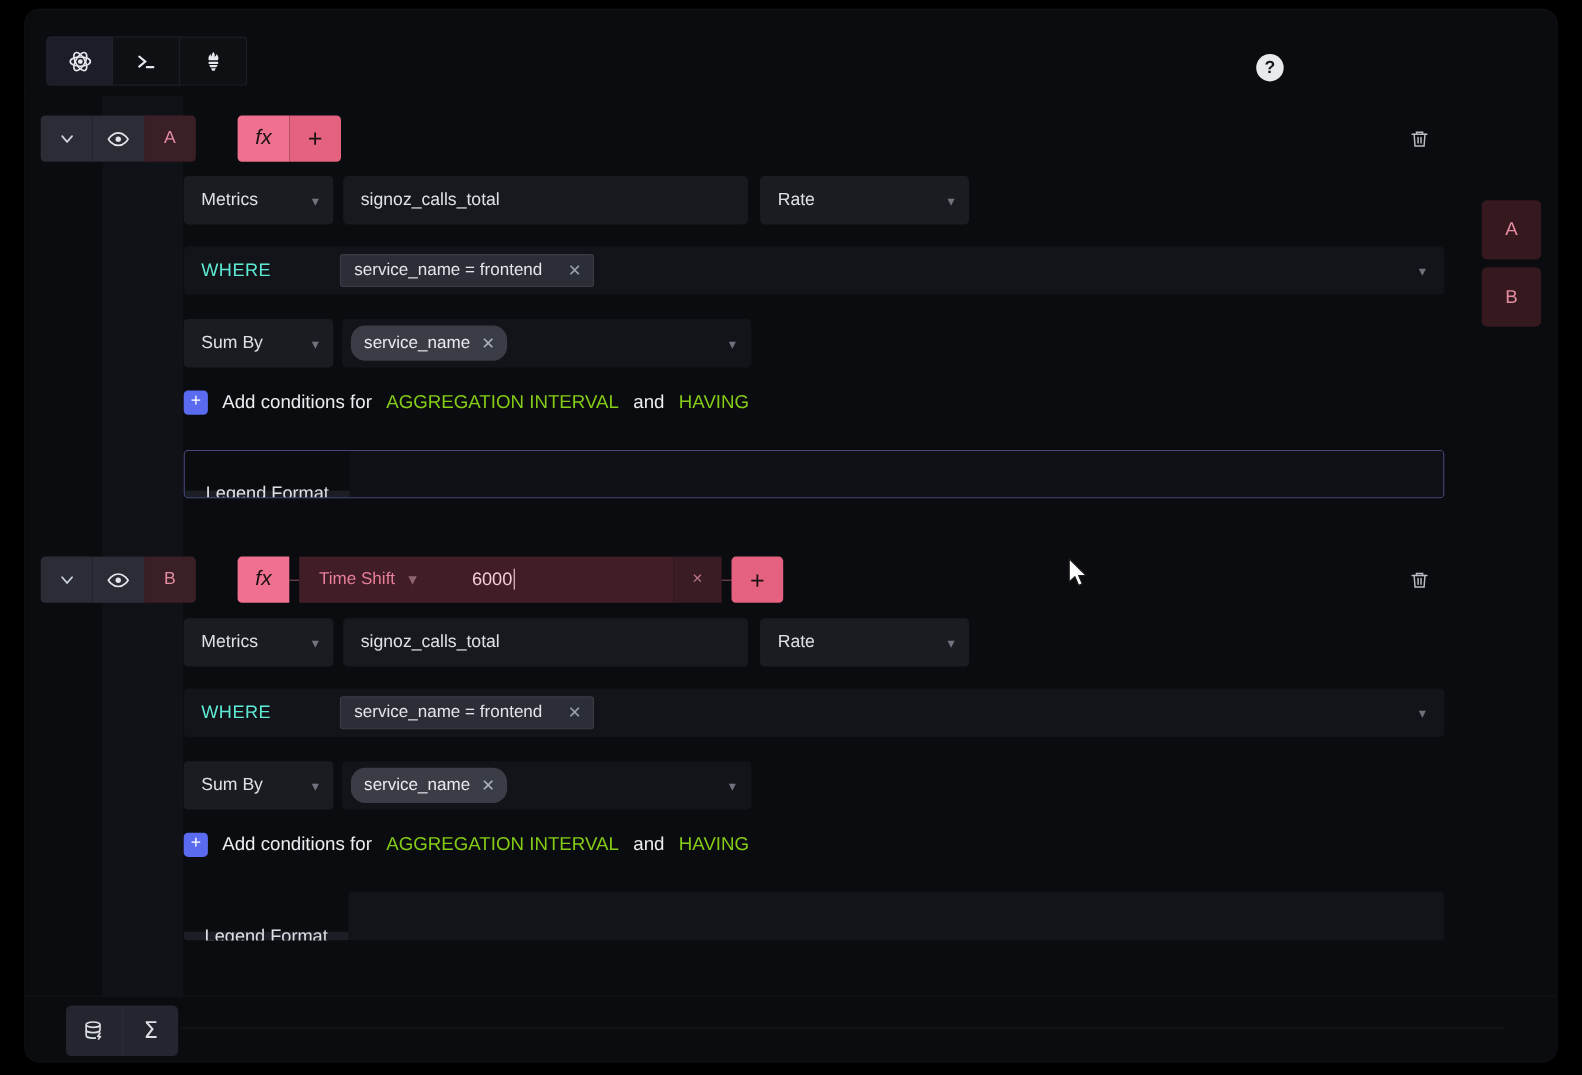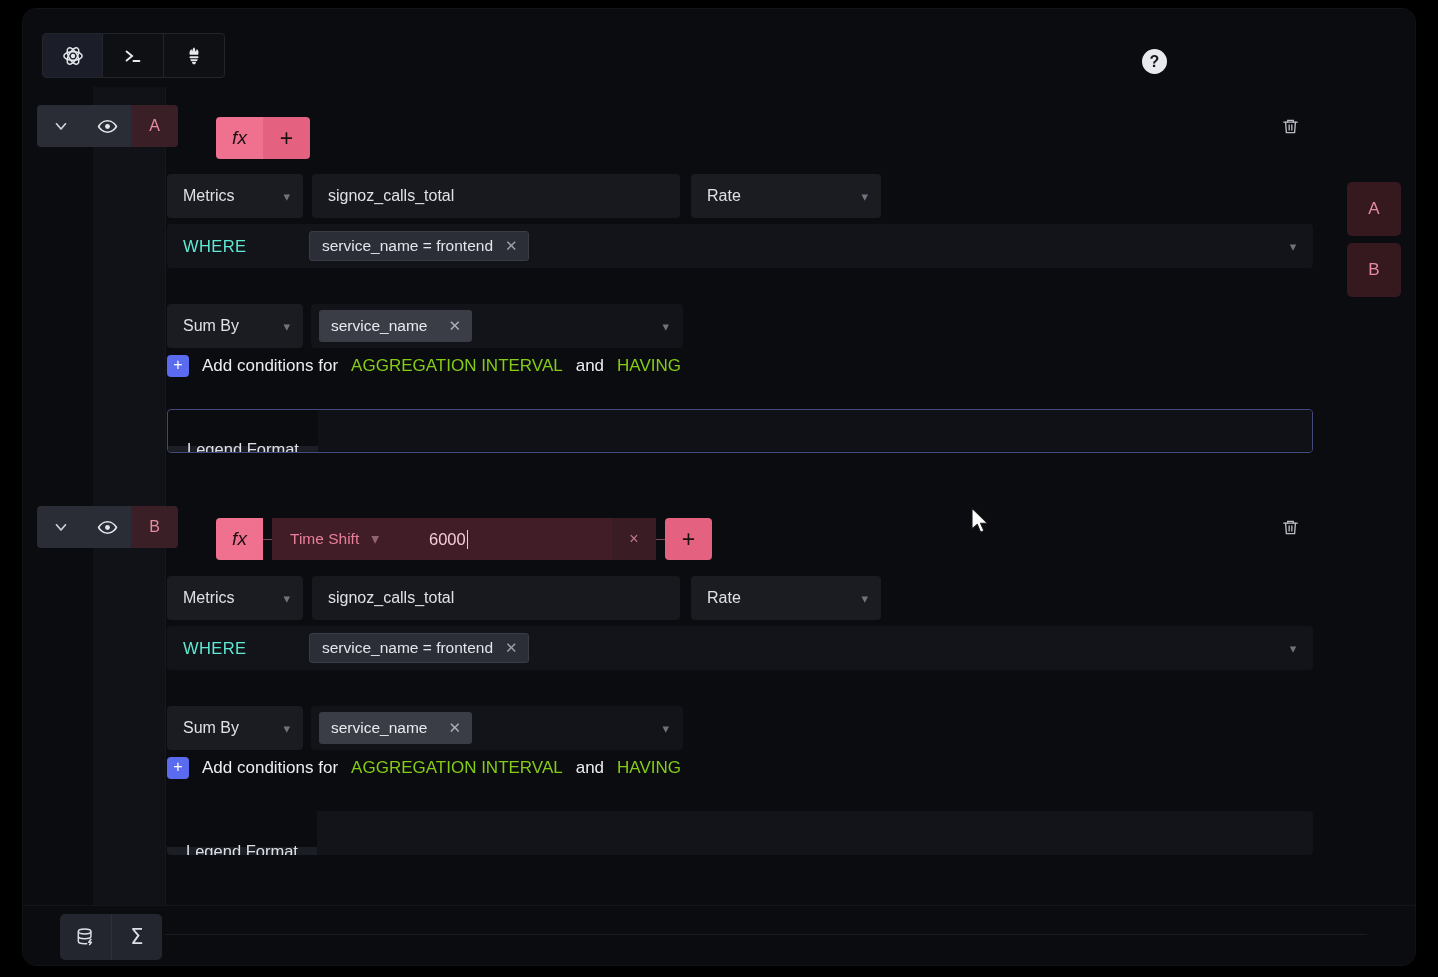--- a/index.html
+++ b/index.html
@@ -106,21 +106,21 @@
     width: 47px; height: 42px;
     display: flex; align-items: center; justify-content: center;
     background: #3a2026;
     color: #e58ca2;
     font-size: 16px;
     border-radius: 0 4px 4px 0;
     cursor: pointer;
   }
 
   .fx-group {
-    position: absolute; top: 12px;
+    position: absolute; top: 0;
     display: flex; align-items: center;
     height: 42px;
   }
   .fx-btn {
     width: 47px; height: 42px;
     background: #ef718f;
     color: #1a1113;
     font-size: 19px; font-style: italic;
     display: flex; align-items: center; justify-content: center;
     border-radius: 4px 0 0 4px;
@@ -169,21 +169,21 @@
 
   .trash-btn {
     position: absolute; right: 108px;
     width: 34px; height: 42px;
     display: flex; align-items: center; justify-content: center;
     color: #b9bcc4;
     cursor: pointer;
   }
 
   
-  .frow { position: absolute; left: 144px; display: flex; align-items: flex-end; height: 58px; }
+  .frow { position: absolute; left: 144px; display: flex; align-items: flex-start; height: 58px; }
 
   .sel-box {
     height: 44px; background: #1a1c22;
     border-radius: 4px;
     display: flex; align-items: center; justify-content: space-between;
     padding: 0 13px 0 16px;
     color: #dfe1e6; font-size: 16px;
     cursor: pointer;
   }
   .sel-box .chev { color: #70747e; font-size: 13px; margin-left: 14px; }
@@ -207,39 +207,39 @@
   }
   .where-label {
     width: 142px; padding-left: 16px;
     color: #5eead4; font-size: 16.5px; letter-spacing: .4px;
   }
   .tag {
     background: #2b2e36;
     border: 1px solid #3a3d46;
     border-radius: 3px;
     height: 30px;
-    display: inline-flex; align-items: center; gap: 12px;
+    display: inline-flex; align-items: center; gap: 23px;
     padding: 0 10px 0 12px;
     color: #e3e5ea; font-size: 15.5px;
     cursor: default;
   }
   .tag .x { color: #9aa0ab; font-size: 15px; cursor: pointer; }
   .where-caret { flex: 1; }
   .where-chev { width: 40px; text-align: center; color: #6e727c; font-size: 13px; }
 
   .sumby-input {
     height: 44px; background: #121419; border-radius: 4px;
     display: flex; align-items: center;
     padding-left: 8px;
     cursor: text;
   }
   .tag-solid {
     background: #3a3d45;
-    border-radius: 3px; height: 32px;
-    display: inline-flex; align-items: center; gap: 21px;
+    border-radius: 13px; height: 32px;
+    display: inline-flex; align-items: center; gap: 10px;
     padding: 0 11px 0 12px;
     color: #e8eaee; font-size: 15.5px;
   }
   .tag-solid .x { color: #aab0ba; font-size: 15px; cursor: pointer; }
 
   .addcond {
     position: absolute; left: 144px;
     display: flex; align-items: center; gap: 13px;
     font-size: 17px; color: #eceef2;
   }

